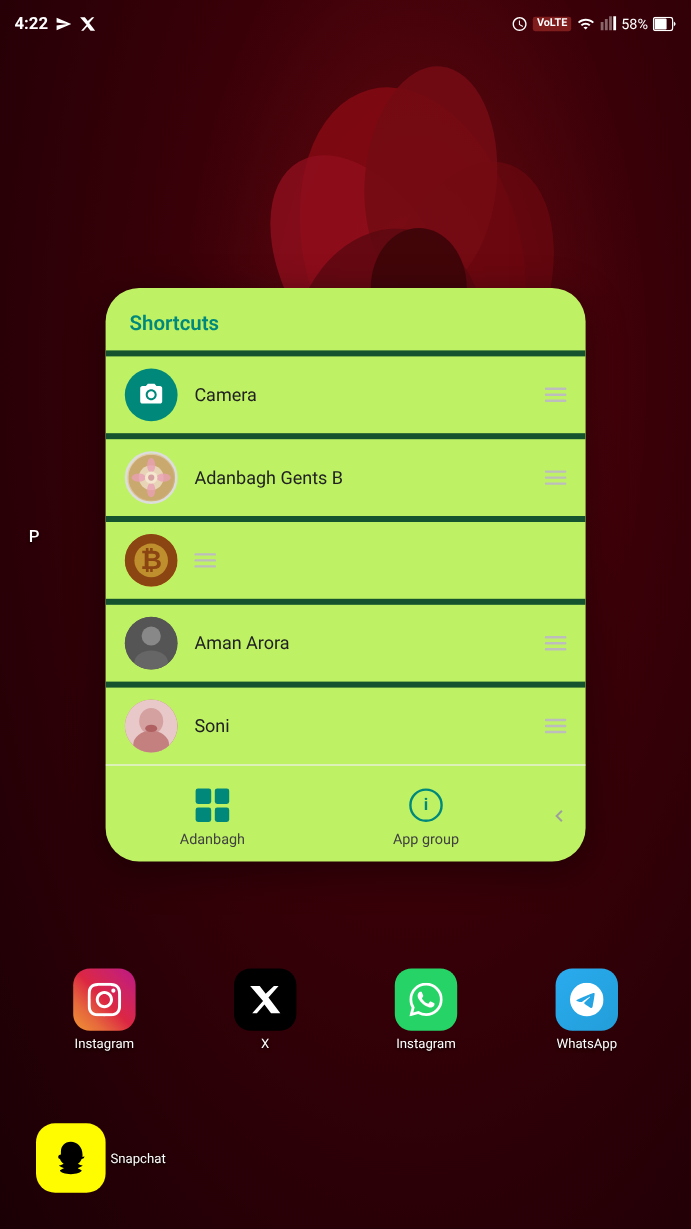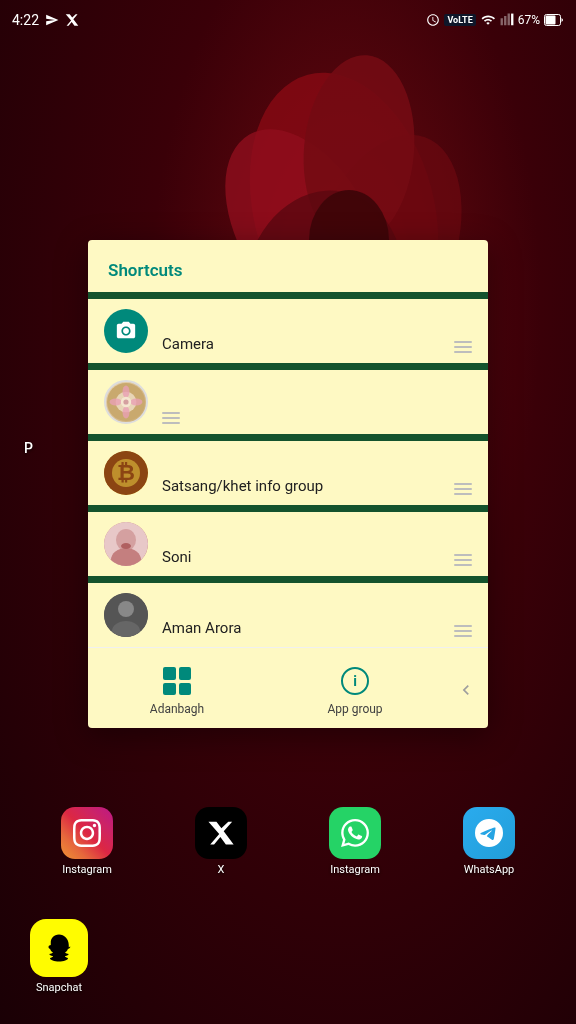--- a/index.html
+++ b/index.html
@@ -47,47 +47,47 @@
       justify-content: space-between;
       padding: 0 12px;
       color: white;
     }
 
     .status-left {
       display: flex;
       align-items: center;
       gap: 6px;
       font-size: 14px;
-      font-weight: 400;
+      font-weight: 700;
     }
 
     .status-right {
       display: flex;
       align-items: center;
       gap: 4px;
       font-size: 12px;
     }
 
     .volte-badge {
-      background: #0f172a;
+      background: #7f1d1d;
       color: white;
       font-size: 9px;
       font-weight: bold;
       padding: 1px 3px;
       border-radius: 2px;
     }
 
     
     .snapchat-icon {
       position: absolute;
       bottom: 30px;
       left: 30px;
       z-index: 2;
       display: flex;
-      flex-direction: column;
+      flex-direction: row;
       align-items: center;
       gap: 4px;
     }
 
     .snapchat-circle {
       width: 58px;
       height: 58px;
       border-radius: 16px;
       background: #FFFC00;
       display: flex;
@@ -107,22 +107,22 @@
       z-index: 2;
       text-shadow: 0 1px 3px rgba(0,0,0,0.8);
     }
 
     
     .shortcuts-card {
       position: absolute;
       top: 240px;
       left: 88px;
       right: 88px;
-      background: #fef9c3;
-      border-radius: 4px;
+      background: #bef264;
+      border-radius: 28px;
       z-index: 20;
       overflow: hidden;
       box-shadow: 0 8px 32px rgba(0,0,0,0.4);
     }
 
     .shortcuts-header {
       padding: 20px 20px 12px 20px;
     }
 
     .shortcuts-title {
@@ -130,23 +130,23 @@
       font-size: 17px;
       font-weight: 600;
     }
 
     .shortcuts-list {
       padding: 0;
     }
 
     .shortcut-item {
       display: flex;
-      align-items: flex-end;
+      align-items: center;
       padding: 10px 16px;
-      border-top: 7px solid #14532d;
+      border-top: 5px solid #14532d;
       gap: 14px;
       cursor: pointer;
     }
 
     .shortcut-avatar {
       width: 44px;
       height: 44px;
       border-radius: 50%;
       flex-shrink: 0;
       overflow: hidden;
@@ -338,21 +338,21 @@
     <span class="volte-badge">VoLTE</span>
 
     <svg width="16" height="14" viewBox="0 0 24 24" fill="white">
       <path d="M1 9l2 2c5.07-5.07 13.93-5.07 19 0l2-2C16.93 2.93 7.08 2.93 1 9zm8 8l3 3 3-3c-1.65-1.66-4.34-1.66-6 0zm-4-4l2 2c2.76-2.76 7.24-2.76 10 0l2-2C15.14 9.14 8.87 9.14 5 13z"></path>
     </svg>
 
     <svg width="14" height="14" viewBox="0 0 24 24" fill="white">
       <path d="M1 21h4V9H1v12zm6 0h4V5H7v16zm6 0h4V1h-4v20z" opacity="0.4"></path>
       <path d="M19 21h4V1h-4v20z"></path>
     </svg>
-    <span>67%</span>
+    <span>58%</span>
 
     <svg width="20" height="12" viewBox="0 0 20 12" fill="none">
       <rect x="0.5" y="0.5" width="16" height="11" rx="2" stroke="white" stroke-width="1"></rect>
       <rect x="1.5" y="1.5" width="10" height="9" rx="1" fill="white"></rect>
       <path d="M17.5 4v4c0.83-0.55 1.5-1.5 1.5-2s-0.67-1.45-1.5-2z" fill="white"></path>
     </svg>
   </div>
 </div>
 
 <div class="partial-label">P</div>
@@ -435,73 +435,73 @@
           <circle cx="22" cy="22" r="12" fill="#e8d5b7"></circle>
 
           <ellipse cx="22" cy="10" rx="4" ry="7" fill="#e8a0b4" opacity="0.8"></ellipse>
           <ellipse cx="22" cy="34" rx="4" ry="7" fill="#e8a0b4" opacity="0.8"></ellipse>
           <ellipse cx="10" cy="22" rx="7" ry="4" fill="#e8a0b4" opacity="0.8"></ellipse>
           <ellipse cx="34" cy="22" rx="7" ry="4" fill="#e8a0b4" opacity="0.8"></ellipse>
           <circle cx="22" cy="22" r="6" fill="#f5e6d0"></circle>
           <circle cx="22" cy="22" r="3" fill="#d4a0a0"></circle>
         </svg>
       </div>
+      <span class="shortcut-name">Adanbagh Gents B</span>
       <div class="drag-handle">
         <div class="drag-line"></div>
         <div class="drag-line"></div>
         <div class="drag-line"></div>
       </div>
     </div>
 
     <div class="shortcut-item">
       <div class="shortcut-avatar avatar-satsang">
         <svg width="44" height="44" viewBox="0 0 44 44">
           <circle cx="22" cy="22" r="22" fill="#8B4513"></circle>
           <circle cx="22" cy="22" r="14" fill="#D4AF37" opacity="0.7"></circle>
 
           <text x="22" y="29" text-anchor="middle" font-size="22" font-weight="bold" fill="#8B4513">₿</text>
         </svg>
       </div>
-      <span class="shortcut-name">Satsang/khet info group</span>
+      <div class="drag-handle">
+        <div class="drag-line"></div>
+        <div class="drag-line"></div>
+        <div class="drag-line"></div>
+      </div>
+    </div>
+
+    <div class="shortcut-item">
+      <div class="shortcut-avatar avatar-aman">
+        <svg width="44" height="44" viewBox="0 0 44 44">
+          <circle cx="22" cy="22" r="22" fill="#555"></circle>
+
+          <circle cx="22" cy="16" r="8" fill="#888"></circle>
+          <ellipse cx="22" cy="38" rx="14" ry="10" fill="#666"></ellipse>
+        </svg>
+      </div>
+      <span class="shortcut-name">Aman Arora</span>
       <div class="drag-handle">
         <div class="drag-line"></div>
         <div class="drag-line"></div>
         <div class="drag-line"></div>
       </div>
     </div>
 
     <div class="shortcut-item">
       <div class="shortcut-avatar avatar-soni">
         <svg width="44" height="44" viewBox="0 0 44 44">
           <circle cx="22" cy="22" r="22" fill="#e8c8c8"></circle>
 
           <ellipse cx="22" cy="18" rx="10" ry="11" fill="#d4a0a0"></ellipse>
           <ellipse cx="22" cy="38" rx="15" ry="12" fill="#c47f7f"></ellipse>
 
           <ellipse cx="22" cy="24" rx="5" ry="3" fill="#b06060"></ellipse>
         </svg>
       </div>
       <span class="shortcut-name">Soni</span>
-      <div class="drag-handle">
-        <div class="drag-line"></div>
-        <div class="drag-line"></div>
-        <div class="drag-line"></div>
-      </div>
-    </div>
-
-    <div class="shortcut-item">
-      <div class="shortcut-avatar avatar-aman">
-        <svg width="44" height="44" viewBox="0 0 44 44">
-          <circle cx="22" cy="22" r="22" fill="#555"></circle>
-
-          <circle cx="22" cy="16" r="8" fill="#888"></circle>
-          <ellipse cx="22" cy="38" rx="14" ry="10" fill="#666"></ellipse>
-        </svg>
-      </div>
-      <span class="shortcut-name">Aman Arora</span>
       <div class="drag-handle">
         <div class="drag-line"></div>
         <div class="drag-line"></div>
         <div class="drag-line"></div>
       </div>
     </div>
 
   </div>
 
   <div class="card-actions">

